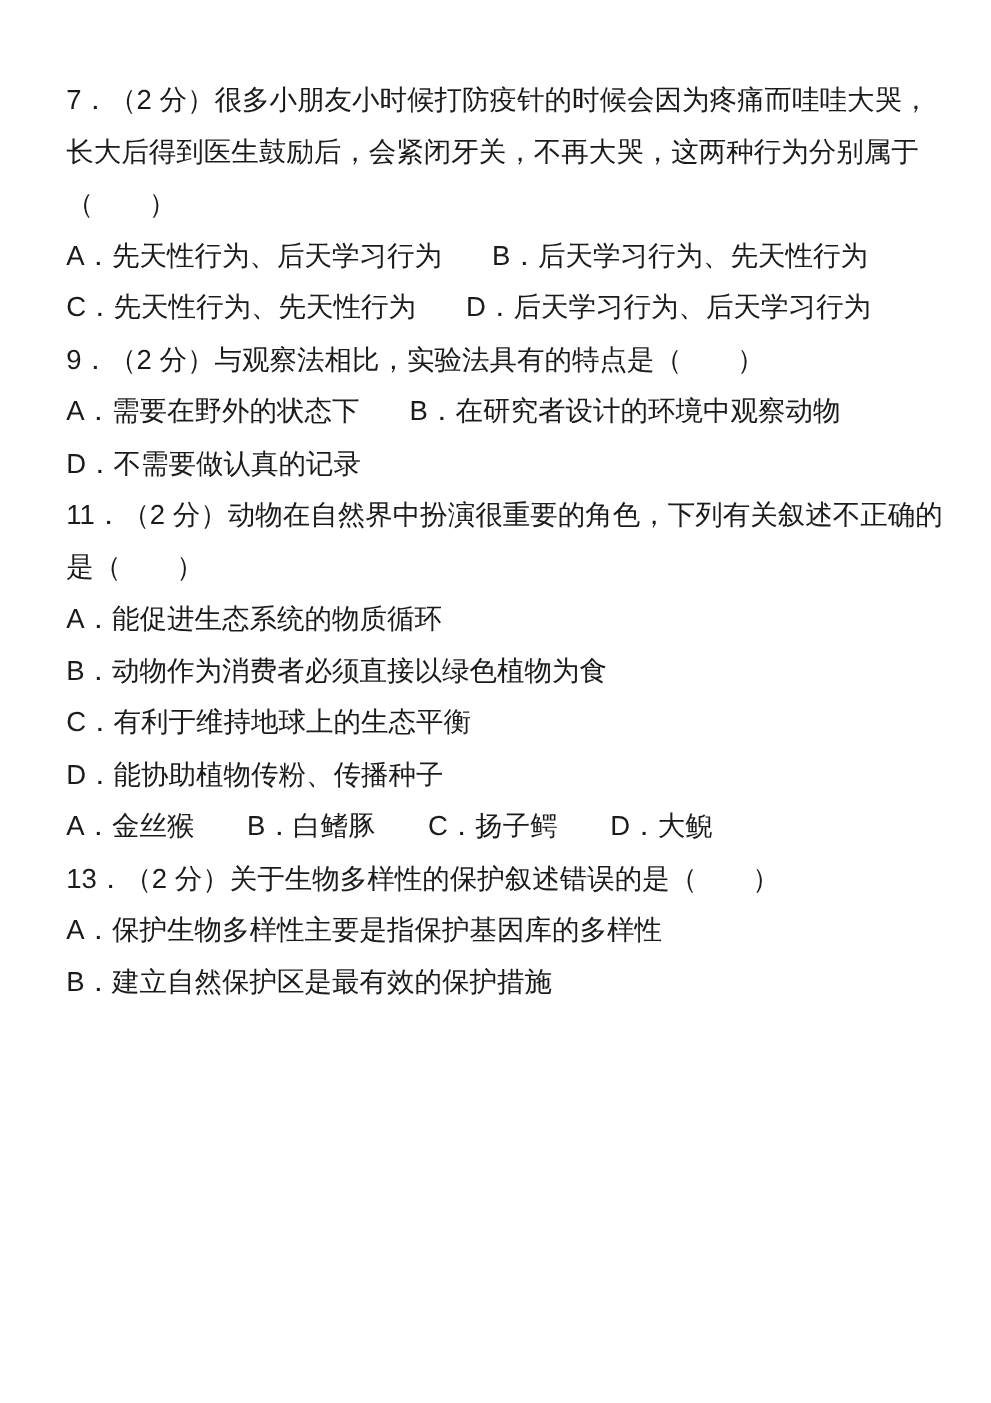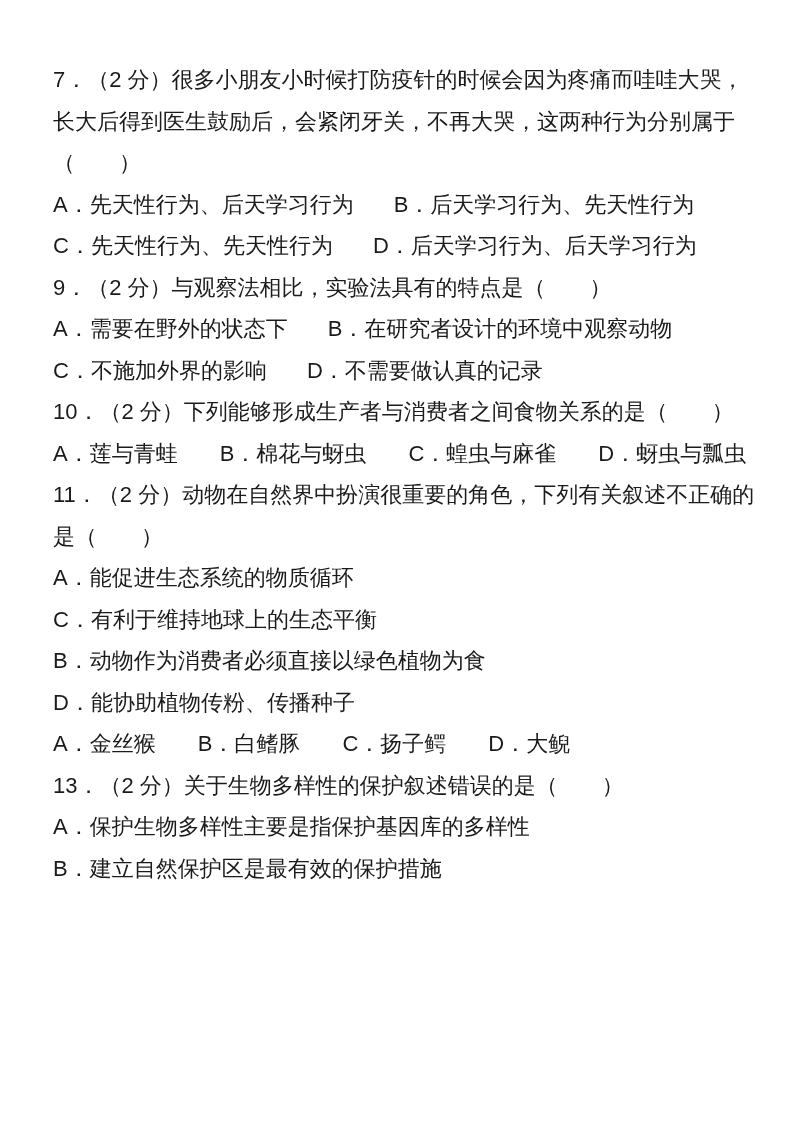--- a/index.html
+++ b/index.html
@@ -59,46 +59,36 @@
   </section>
 
 
   <section class="question">
     <div class="line">9．（2 分）与观察法相比，实验法具有的特点是（　　）</div>
     <div class="opts pair">
       <span class="opt">A．需要在野外的状态下</span>
       <span class="opt">B．在研究者设计的环境中观察动物</span>
     </div>
     <div class="opts pair">
-      <span class="opt">C．不施加外界的影响</span>
       <span class="opt">D．不需要做认真的记录</span>
     </div>
   </section>
 
-  <section class="question">
-    <div class="line">10．（2 分）下列能够形成生产者与消费者之间食物关系的是（　　）</div>
-    <div class="opts quad">
-      <span class="opt">A．莲与青蛙</span>
-      <span class="opt">B．棉花与蚜虫</span>
-      <span class="opt">C．蝗虫与麻雀</span>
-      <span class="opt">D．蚜虫与瓢虫</span>
-    </div>
-  </section>
 
   <section class="question">
     <div class="line">11．（2 分）动物在自然界中扮演很重要的角色，下列有关叙述不正确的</div>
     <div class="line">是（　　）</div>
     <div class="opts single">
       <span class="opt">A．能促进生态系统的物质循环</span>
     </div>
     <div class="opts single">
-      <span class="opt">C．有利于维持地球上的生态平衡</span>
+      <span class="opt">B．动物作为消费者必须直接以绿色植物为食</span>
     </div>
     <div class="opts single">
-      <span class="opt">B．动物作为消费者必须直接以绿色植物为食</span>
+      <span class="opt">C．有利于维持地球上的生态平衡</span>
     </div>
     <div class="opts single">
       <span class="opt">D．能协助植物传粉、传播种子</span>
     </div>
   </section>
 
   <section class="question">
     <div class="opts quad">
       <span class="opt">A．金丝猴</span>
       <span class="opt">B．白鳍豚</span>

